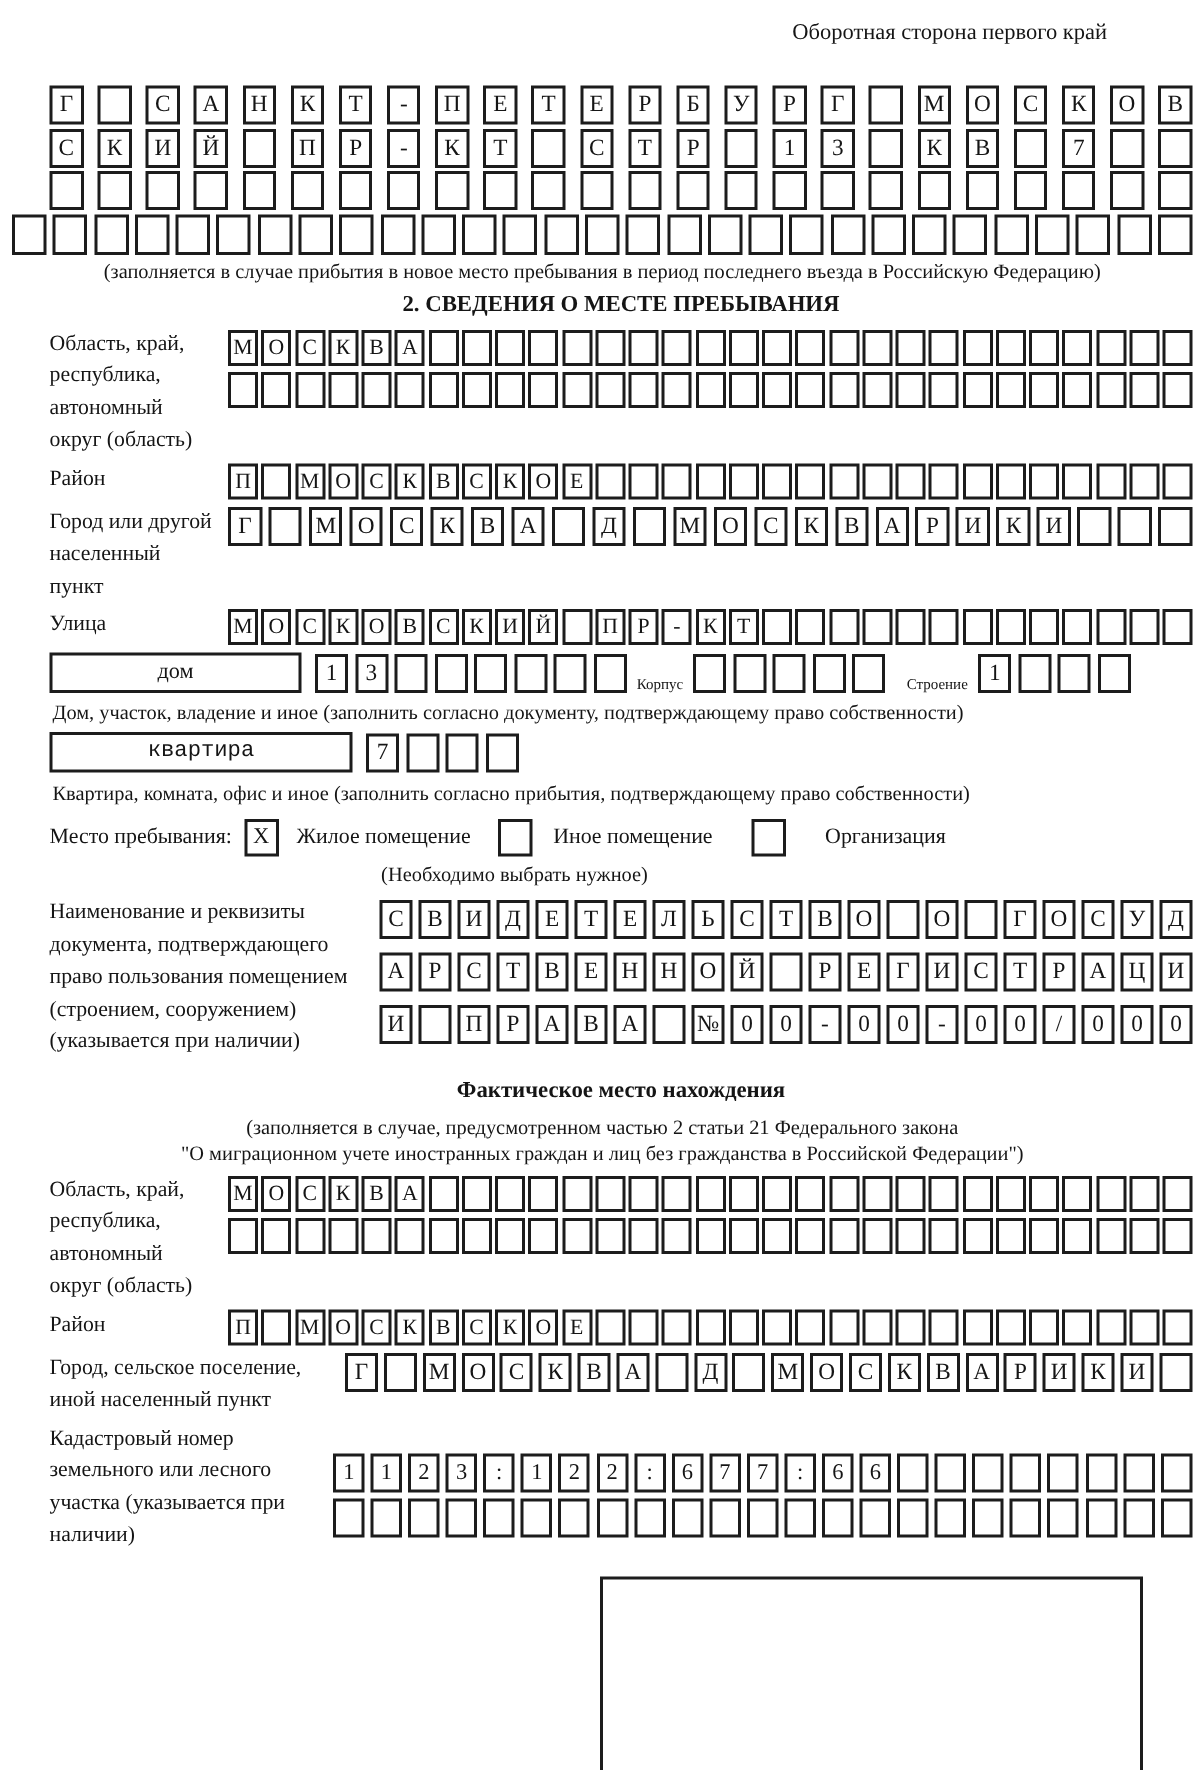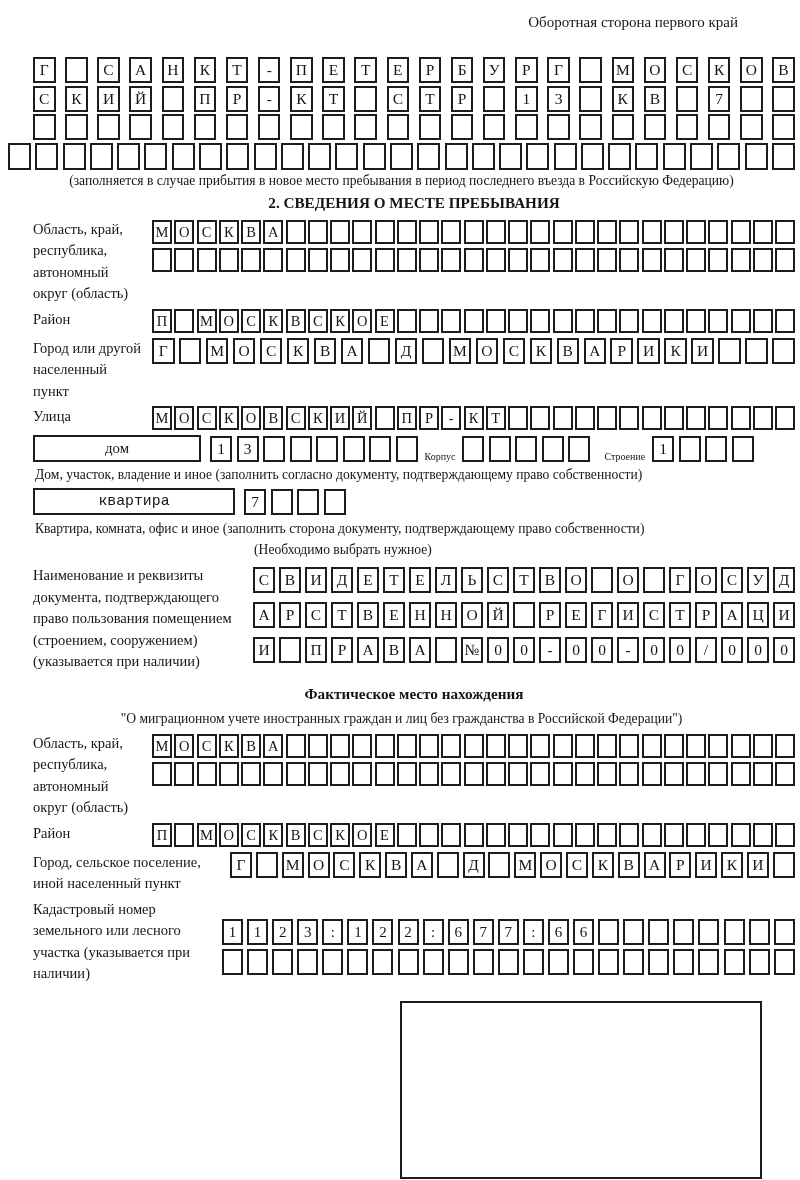--- a/index.html
+++ b/index.html
@@ -367,22 +367,31 @@
 
   <div class="hrow" style="margin-top:2px;">
     <div class="wide-box" style="width:202px;font-family:Liberation Mono, monospace;">квартира</div>
     <div class="inline-cells" style="margin-left:9px;">
         <span class="cell">7</span>
         <span class="cell"></span>
         <span class="cell"></span>
         <span class="cell"></span>
       </div>
   </div>
-  <div class="caption" style="margin:5px 0 4px 2px;">Квартира, комната, офис и иное (заполнить сторона документу, подтверждающему право собственности)</div>
-
+  <div class="caption" style="margin:5px 0 4px 2px;">Квартира, комната, офис и иное (заполнить согласно прибытия, подтверждающему право собственности)</div>
+
+  <div class="cbrow">
+    <span>Место пребывания:</span>
+    <span class="cbox" style="margin-left:8px;">X</span>
+    <span style="margin-left:12px;">Жилое помещение</span>
+    <span class="cbox" style="margin-left:18px;"></span>
+    <span style="margin-left:14px;">Иное помещение</span>
+    <span class="cbox" style="margin-left:26px;"></span>
+    <span style="margin-left:26px;">Организация</span>
+  </div>
   <div class="caption" style="width:620px;text-align:center;margin-top:3px;font-family:Liberation Serif, serif;">(Необходимо выбрать нужное)</div>
 
   <div class="row" style="margin-top:7px;">
     <div class="lbl w220">Наименование и реквизиты документа, подтверждающего право пользования помещением (строением, сооружением) (указывается при наличии)</div>
     <div class="cellcol" style="padding-top:2px;">
       <div class="cells d mb9">
           <span class="cell">С</span>
           <span class="cell">В</span>
           <span class="cell">И</span>
           <span class="cell">Д</span>
@@ -447,20 +456,21 @@
           <span class="cell">0</span>
           <span class="cell">/</span>
           <span class="cell">0</span>
           <span class="cell">0</span>
           <span class="cell">0</span>
         </div>
     </div>
   </div>
 
   <div class="sec-title" style="margin-top:12px;">Фактическое место нахождения</div>
+  <div class="caption center full-bleed">(заполняется в случае, предусмотренном частью 2 статьи 21 Федерального закона</div>
   <div class="caption center full-bleed">"О миграционном учете иностранных граждан и лиц без гражданства в Российской Федерации")</div>
 
   <div class="row" style="margin-top:6px;">
     <div class="lbl w119">Область, край, республика, автономный округ (область)</div>
     <div class="cellcol" style="padding-top:1px;">
       <div class="cells t mb4">
           <span class="cell">М</span>
           <span class="cell">О</span>
           <span class="cell">С</span>
           <span class="cell">К</span>

